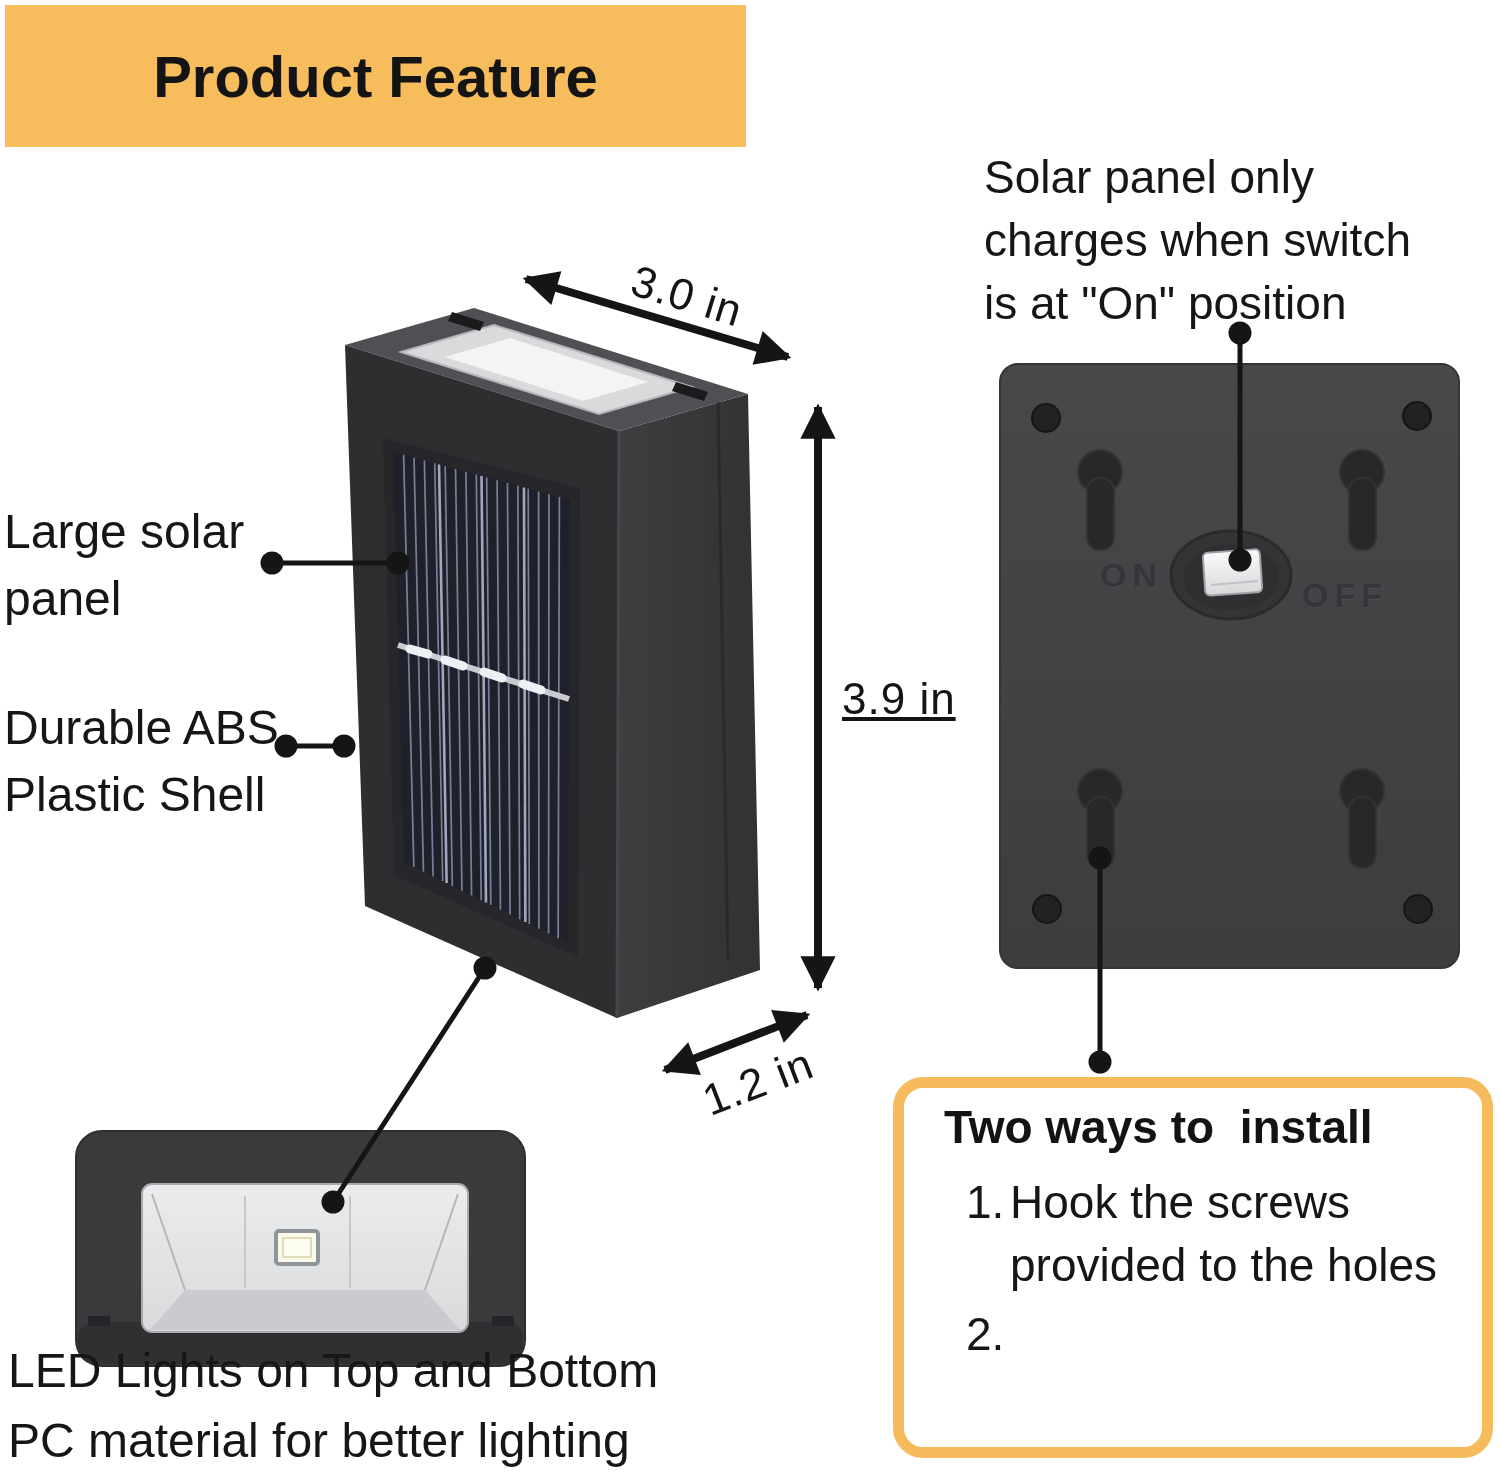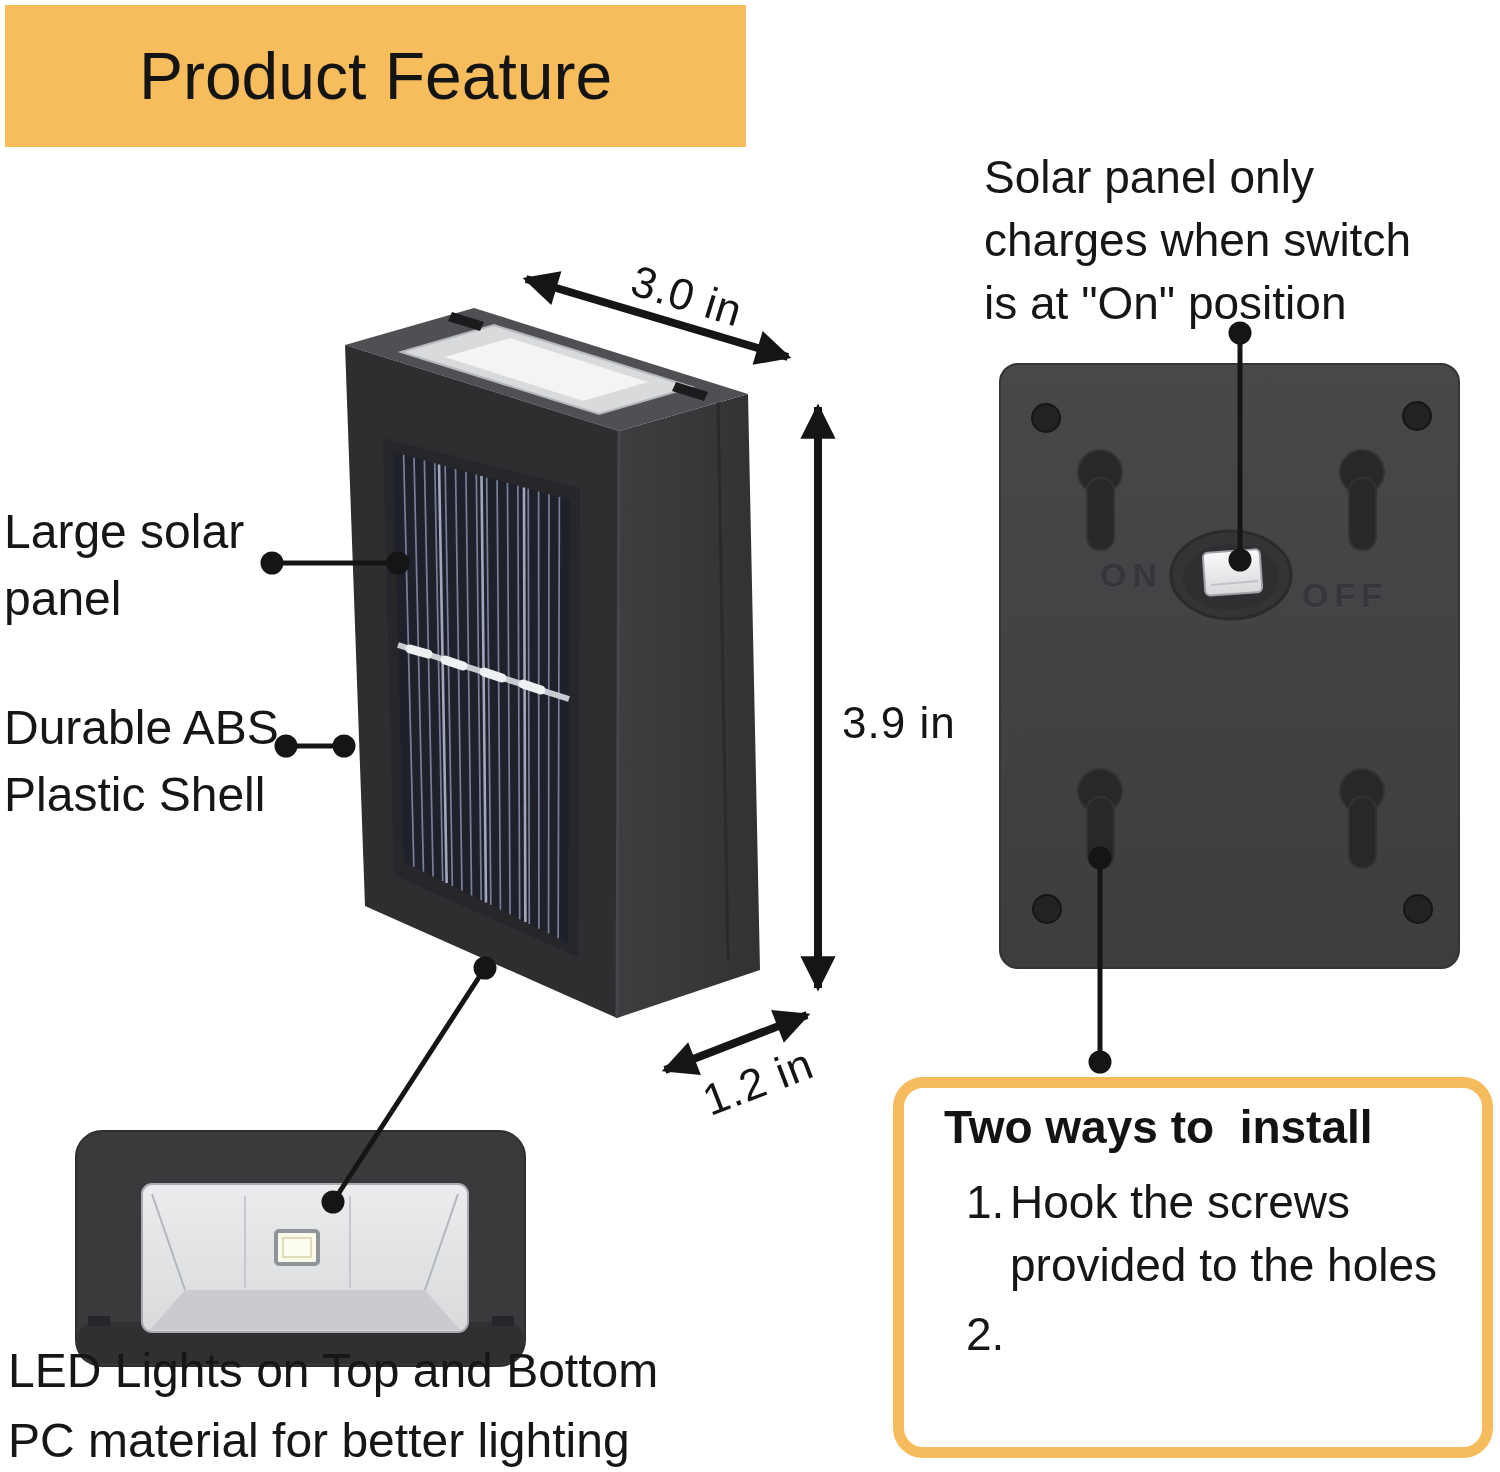--- a/index.html
+++ b/index.html
@@ -14,31 +14,31 @@
     font-family:"Liberation Sans", sans-serif;color:var(--ink);overflow:hidden;
   }
   .abs{position:absolute;}
   .preline{white-space:pre-line;}
   .prewrap{white-space:pre-wrap;}
 
   #banner{
     left:5px;top:5px;width:741px;height:142px;background:var(--banner);
     display:flex;align-items:center;justify-content:center;
   }
-  #banner-title{font-size:66px;font-weight:normal;color:#141414;letter-spacing:0px;}
+  #banner-title{font-size:58px;font-weight:bold;color:#141414;letter-spacing:0px;}
 
   .note{font-size:46px;line-height:63px;color:#161616;}
   #note-solar{left:984px;top:146px;}
   #label-large{left:4px;top:498px;font-size:48px;line-height:67px;}
   #label-abs{left:4px;top:694px;font-size:48px;line-height:67px;}
   #led-caption{left:8px;top:1336px;font-size:48px;line-height:70px;}
 
   .dim-label{font-size:44px;letter-spacing:1px;color:#141414;}
   #dim-width{left:577px;top:271px;width:220px;text-align:center;transform:rotate(17deg);}
-  #dim-height{left:842px;top:698px;}
+  #dim-height{left:842px;top:674px;text-decoration:underline;}
   #dim-depth{left:648px;top:1057px;width:220px;text-align:center;transform:rotate(-21deg);}
 
   .switch-word{
     font-size:34px;font-weight:bold;letter-spacing:6px;color:#35353a;
     text-shadow:0 1px 0 rgba(255,255,255,0.05);
   }
   #on-label{left:1100px;top:556px;}
   #off-label{left:1302px;top:556px;margin-top:20px;}
 
   #install-box{

